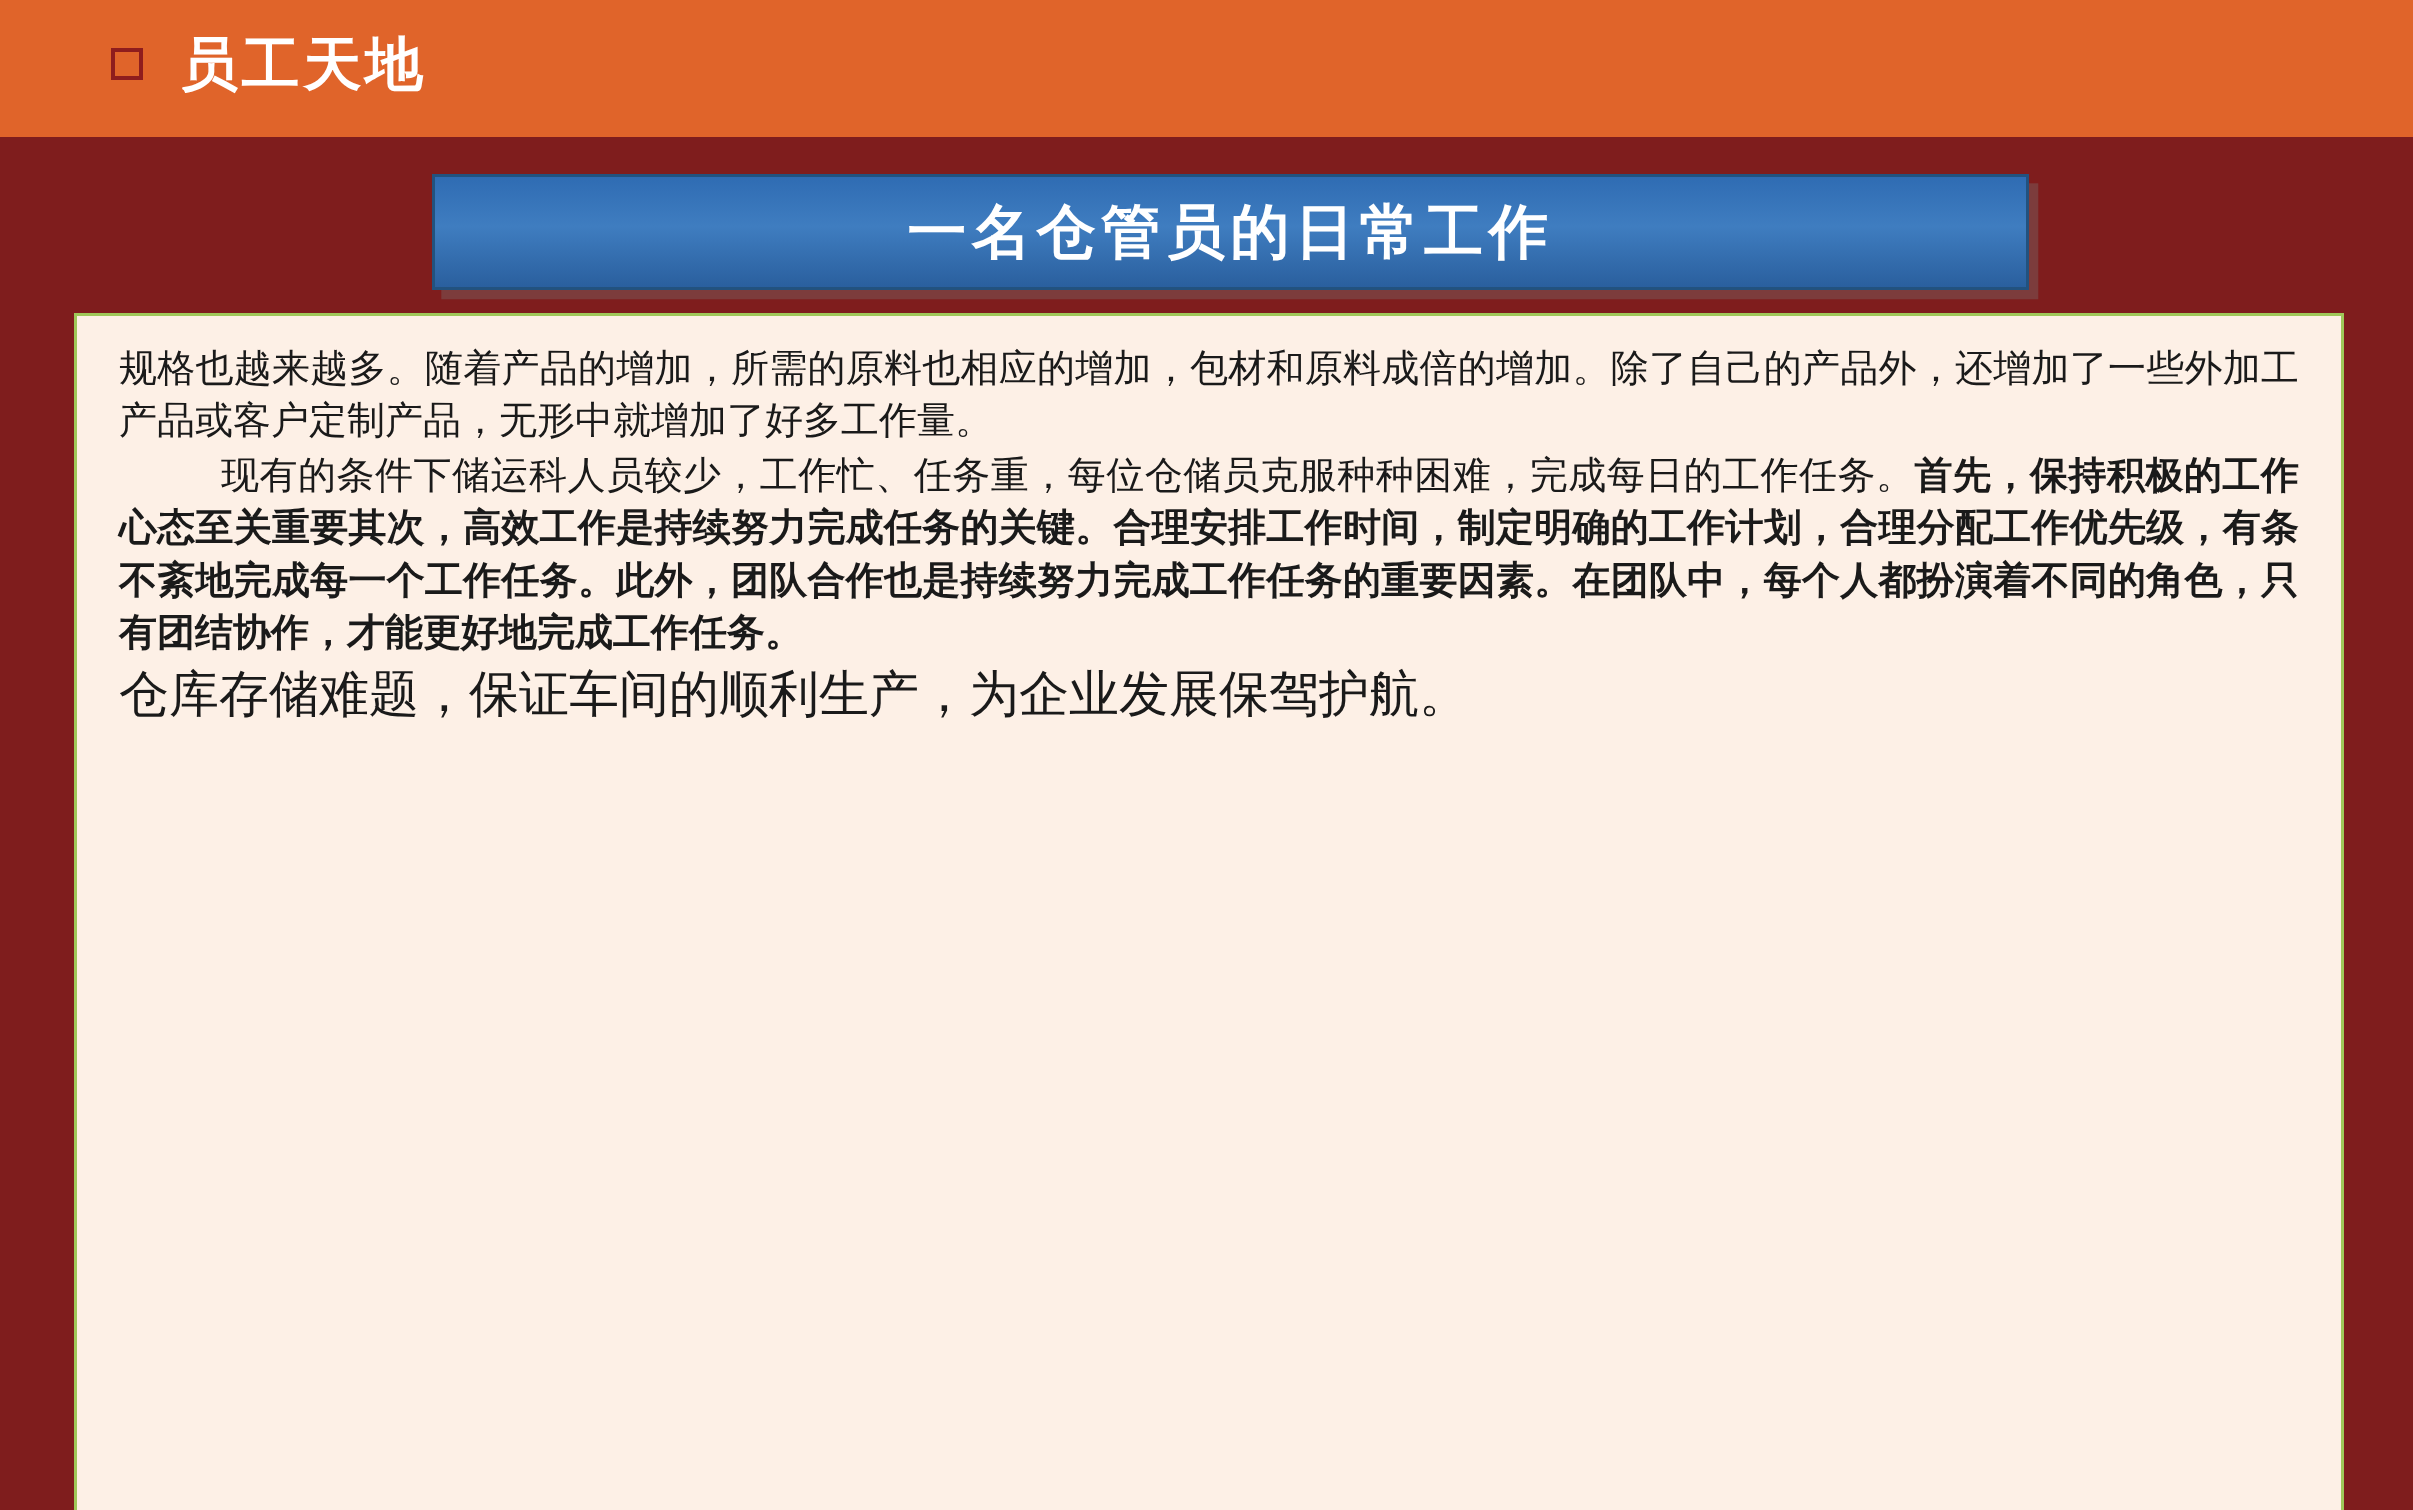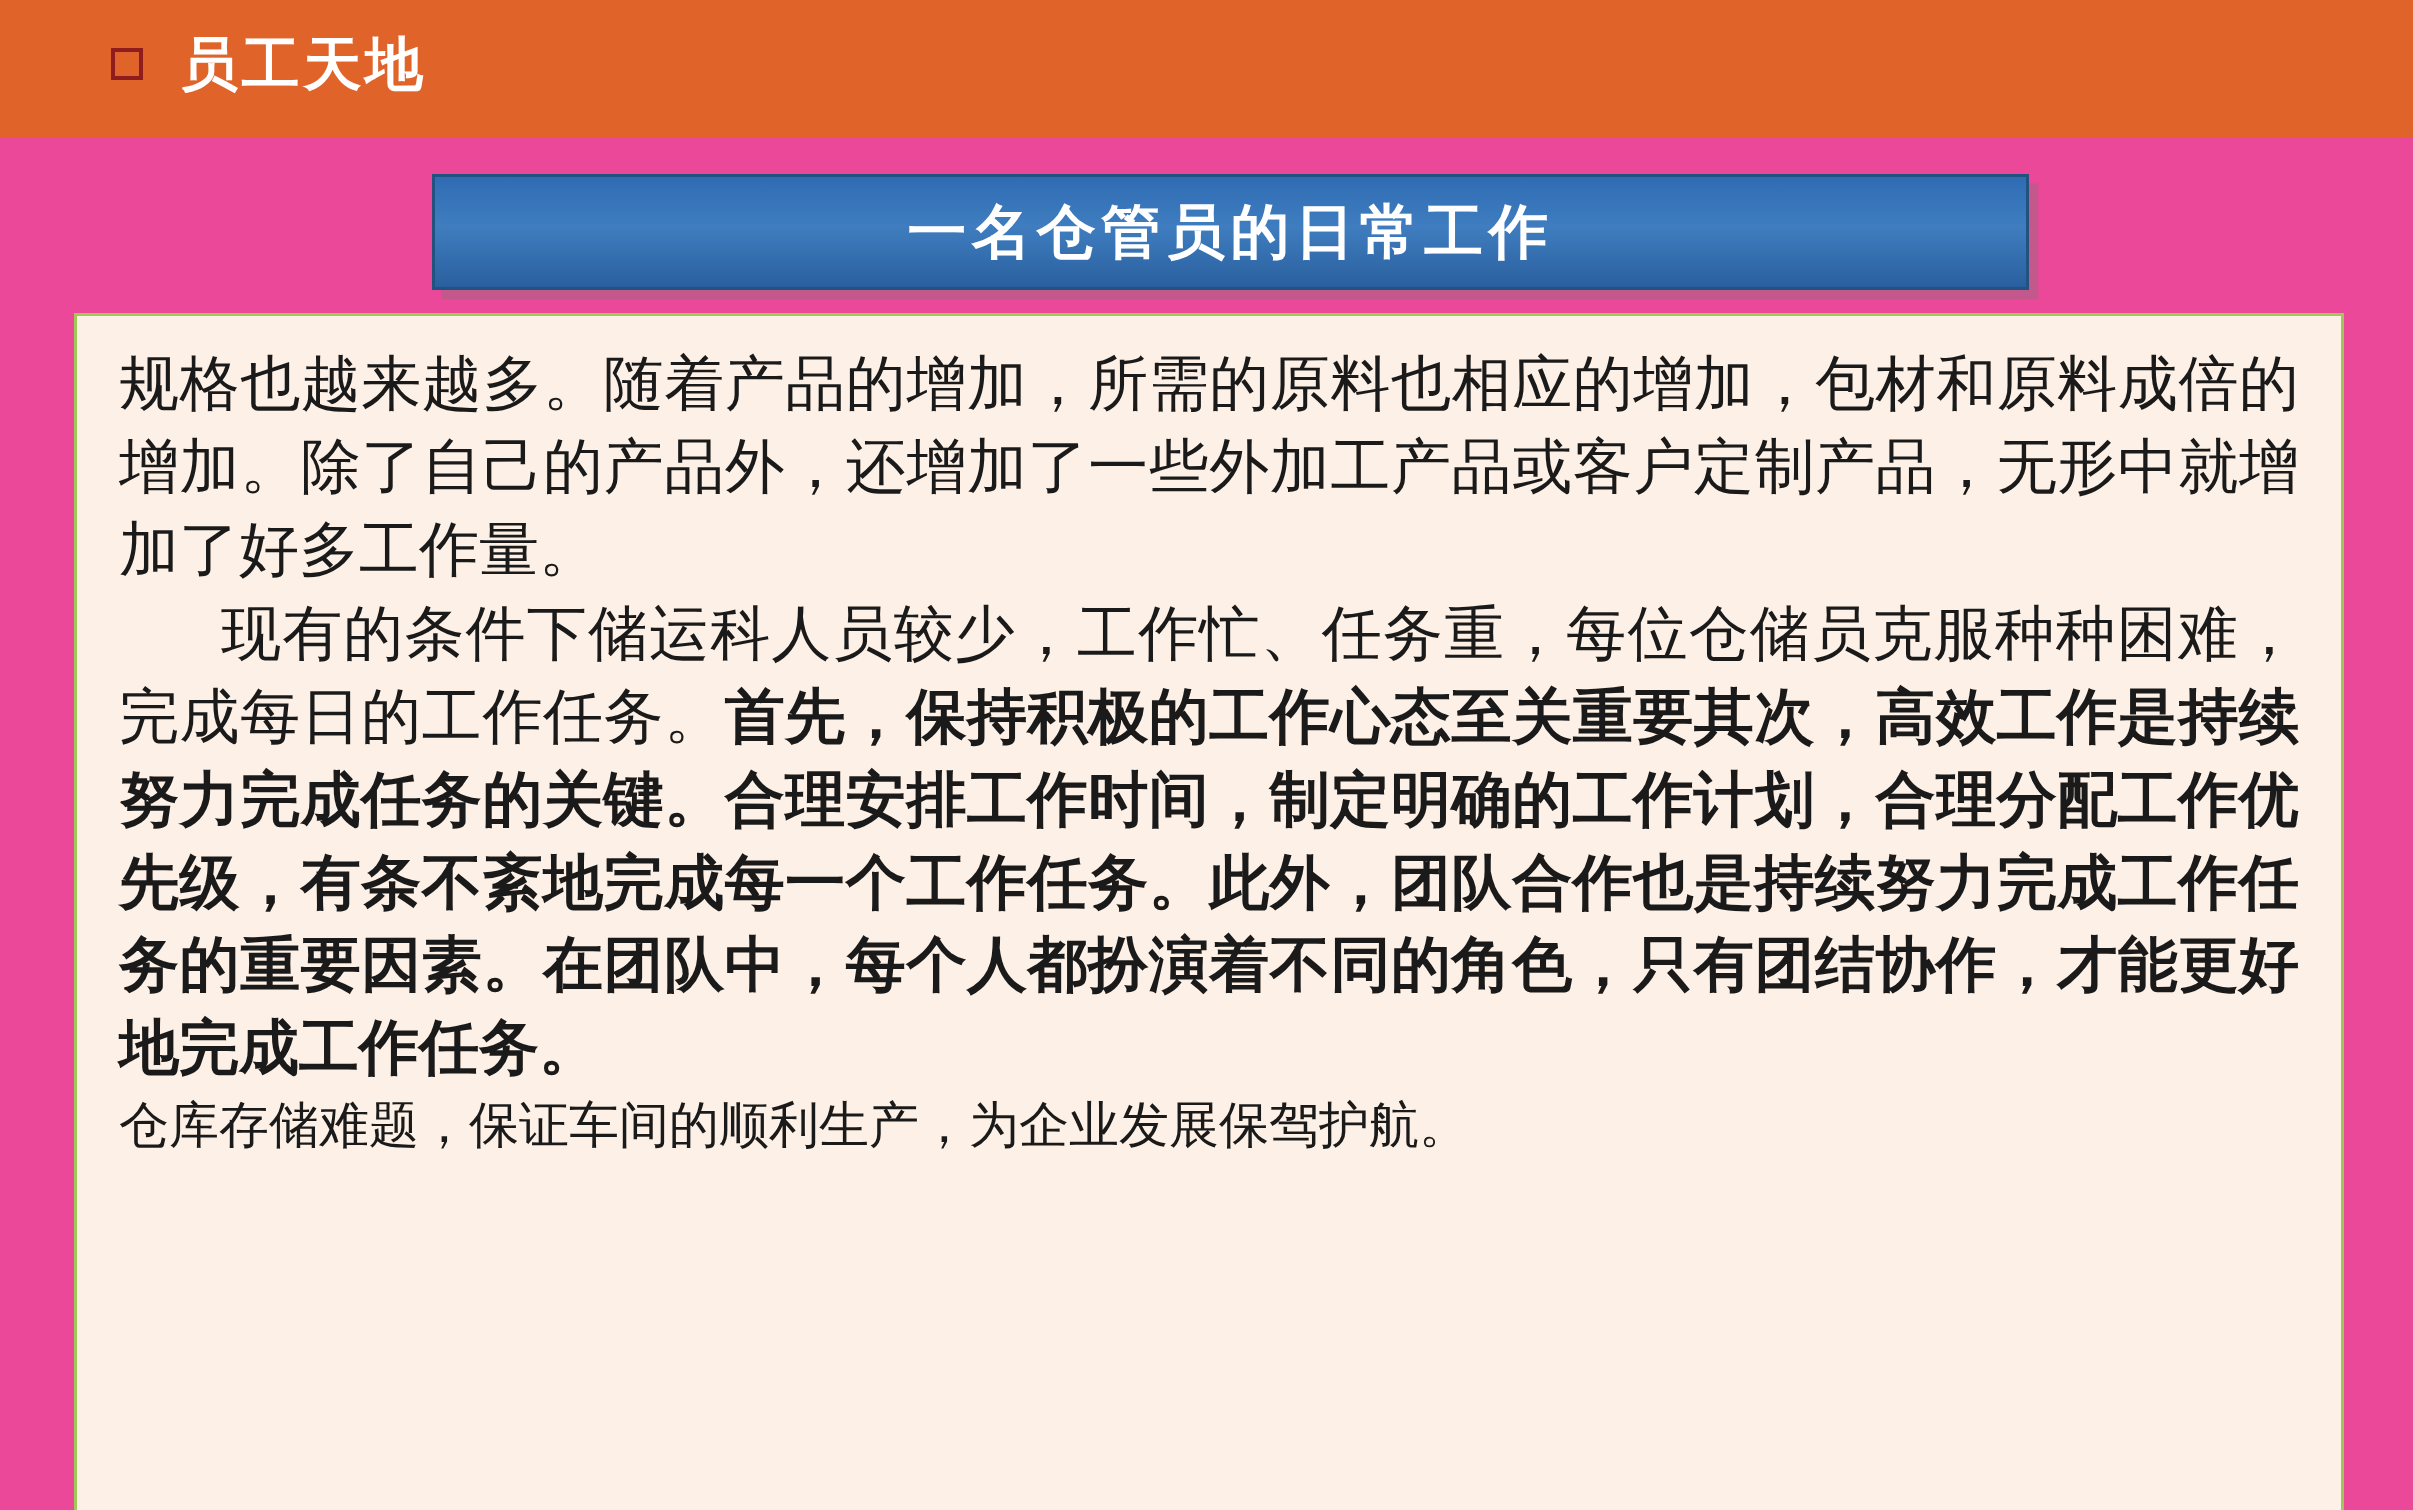--- a/index.html
+++ b/index.html
@@ -49,21 +49,21 @@
     text-align: right;
   }
 
   
   .page-body {
     position: absolute;
     left: 0;
     top: 137px;
     width: 2413px;
     height: 1373px;
-    background: #ec4899;
+    background: #7f1d1d;
     text-decoration: underline;
   }
 
   
   .title-banner {
     position: absolute;
     left: 432px;
     top: 37px;
     width: 1597px;
     height: 116px;
@@ -91,21 +91,21 @@
     top: 176px;
     width: 2270px;
     height: 1207px;
     background: #fdf0e6;
     border: 3.7px solid #9fc859;
     box-sizing: border-box;
     padding: 26px 42px 0 42px;
   }
   .para {
     font-family: "DejaVu Serif", "Liberation Serif", serif;
-    font-size: 60px;
+    font-size: 38px;
     line-height: 1.38;
     color: #1a1a1a;
     text-align: justify;
     text-justify: inter-ideograph;
     margin: 0 0 1.9px 0;
   }
   .indent {
     text-indent: 102px;
   }
   .para b {

